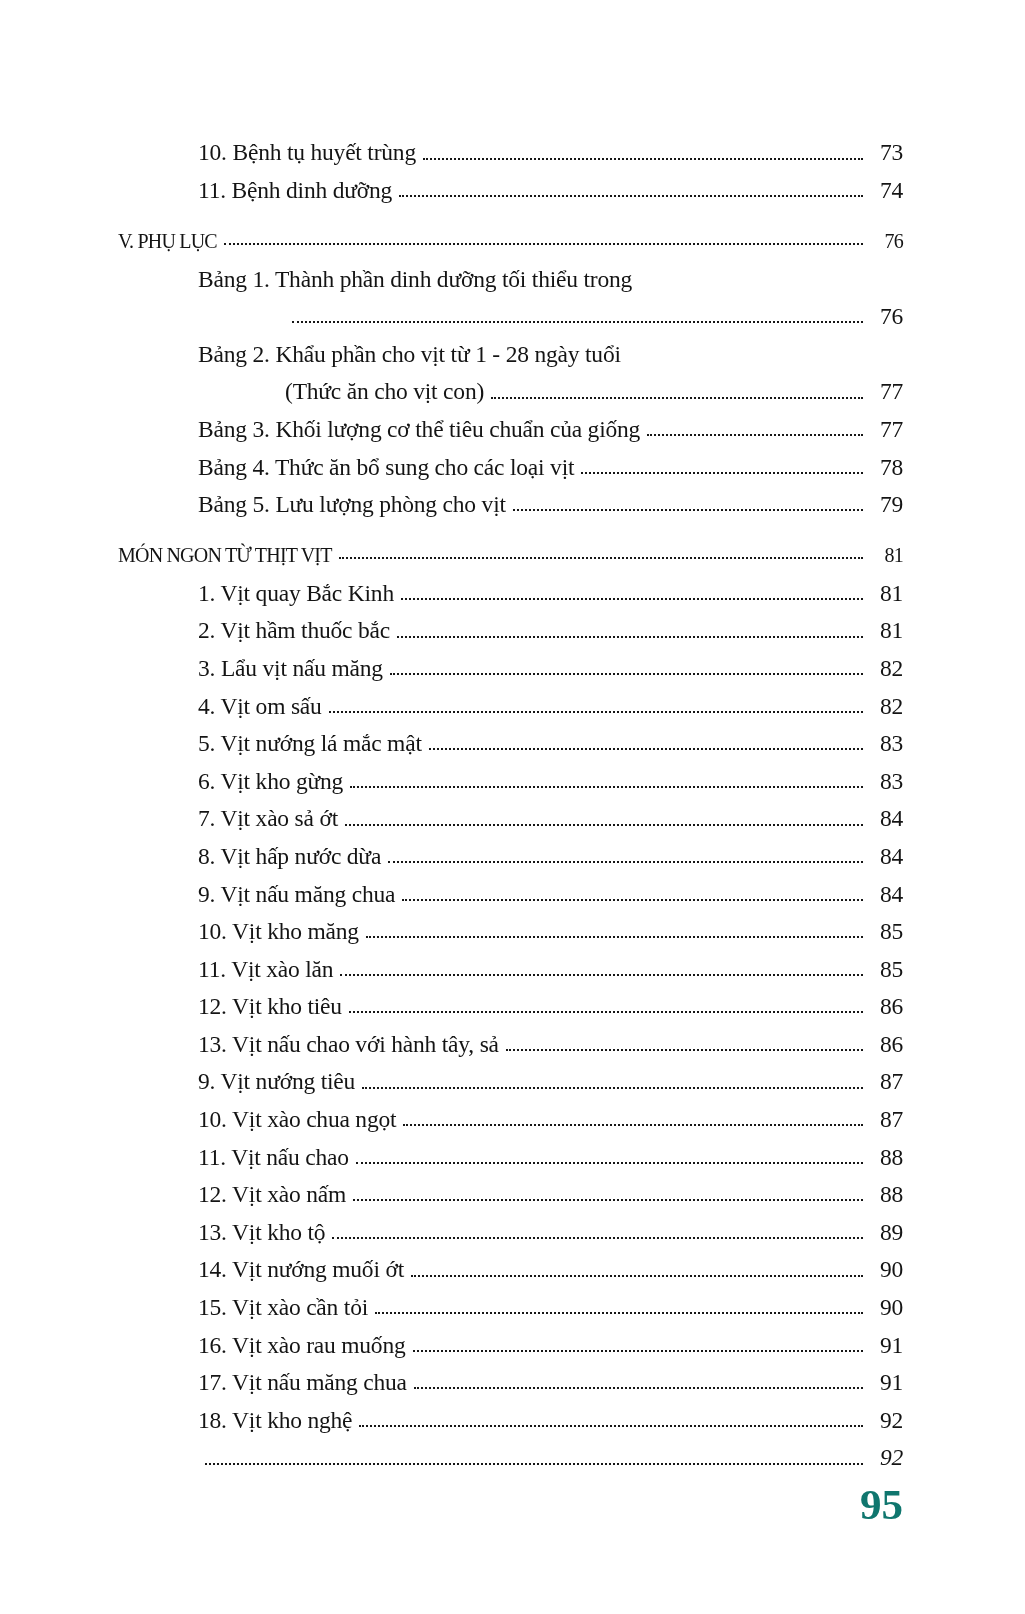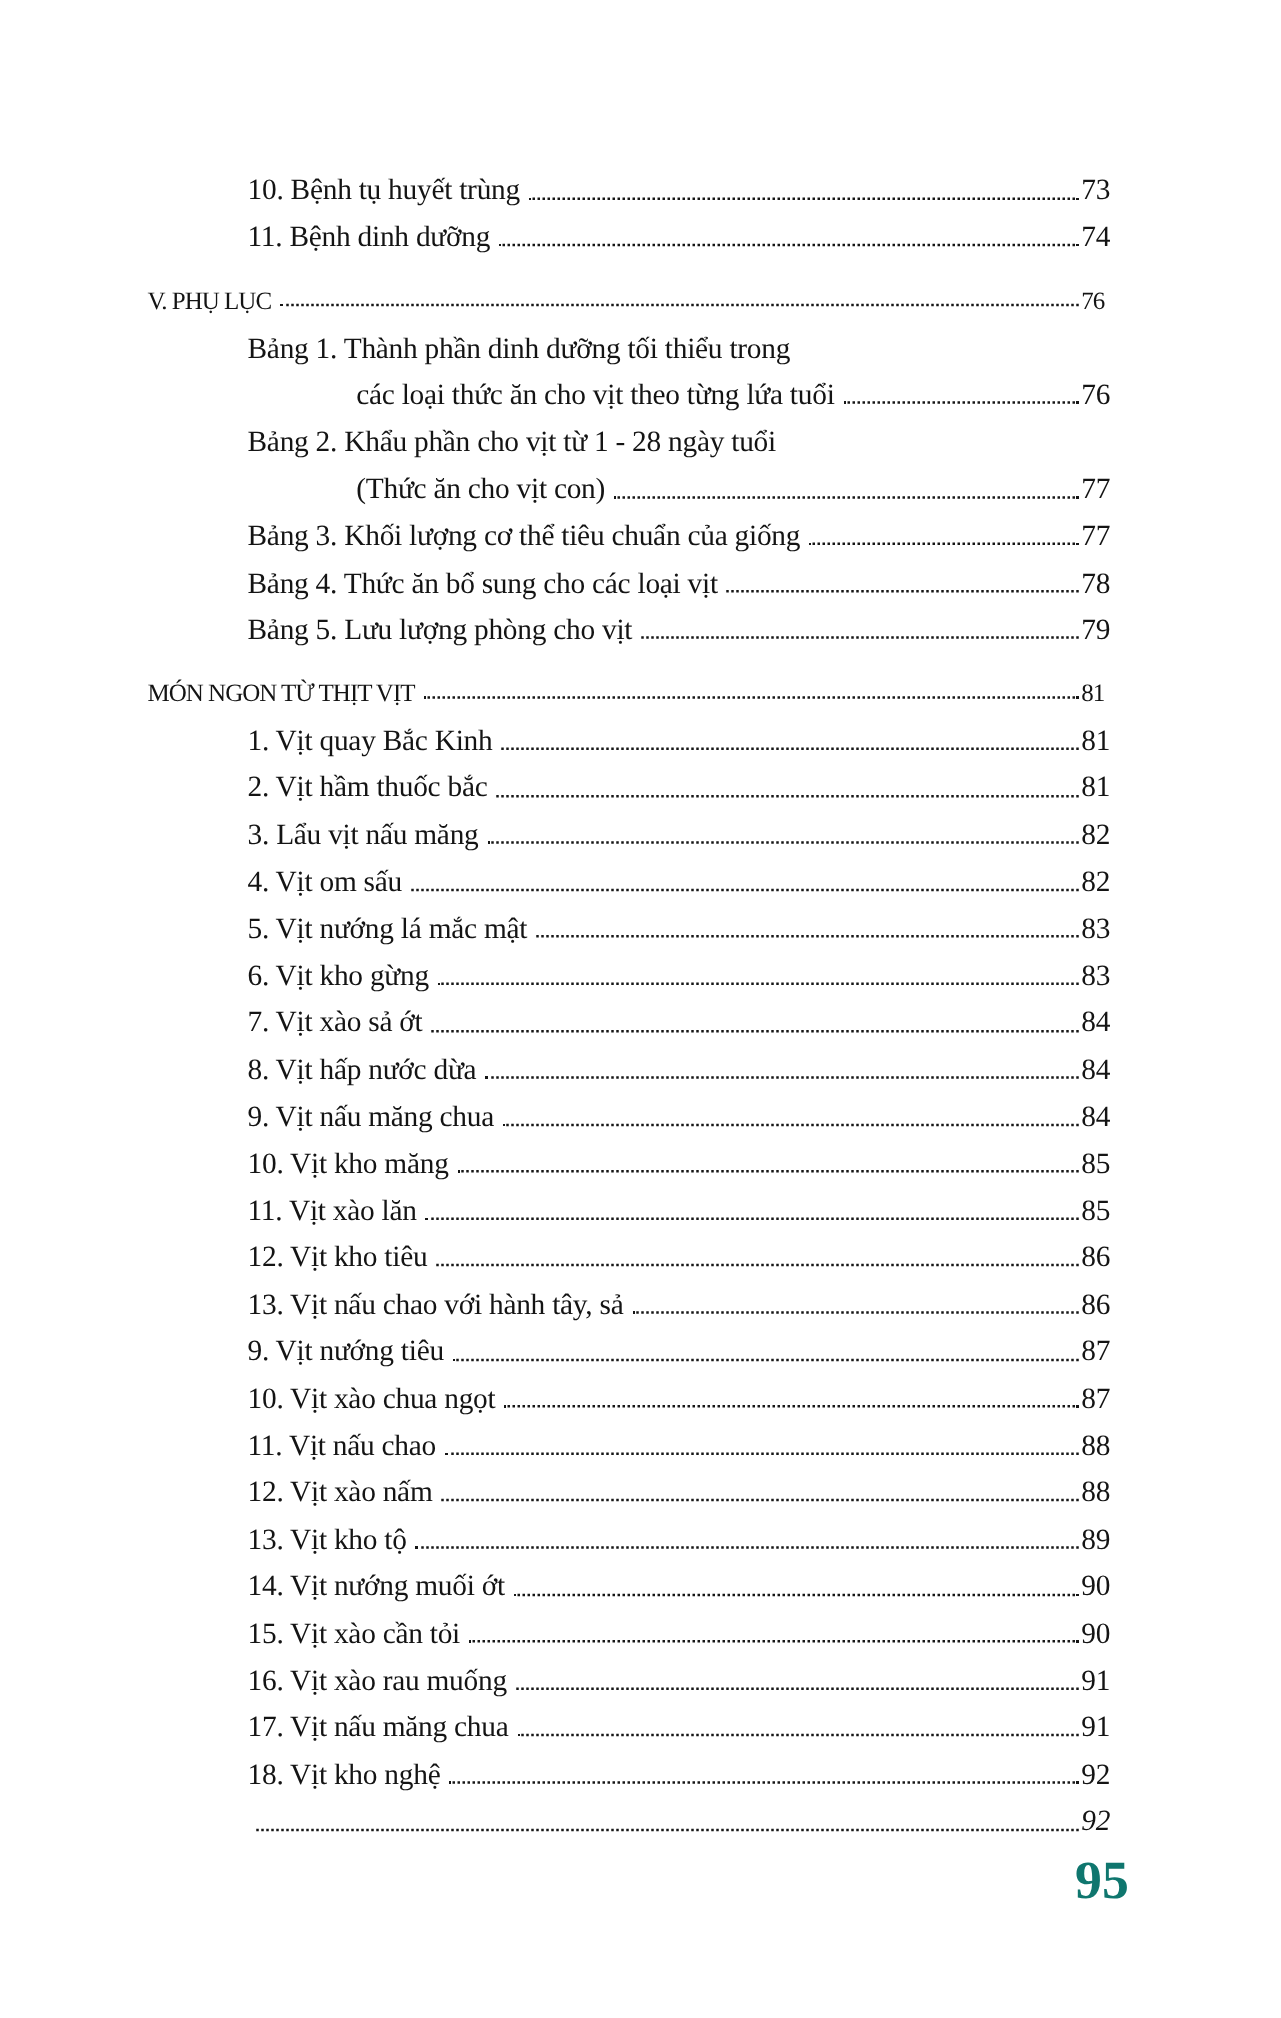--- a/index.html
+++ b/index.html
@@ -46,20 +46,21 @@
   .toc-dots {
     flex: 1 1 auto;
     min-width: 14px;
     border-bottom: 2px dotted #161616;
     margin: 0 2px 7px 7px;
   }
   .section .toc-dots { margin-bottom: 8px; }
   .toc-page {
     line-height: 1.2;
     min-width: 38px;
+    text-align: right;
     white-space: nowrap;
   }
   .toc-row.pg-italic .toc-page { font-style: italic; }
   .footer-page-number {
     position: absolute;
     top: 1458px;
     right: 122px;
     font-size: 43px;
     font-weight: bold;
     color: #0f766e;
@@ -85,21 +86,20 @@
       <div class="toc-row indent-0 section">
       <span class="toc-label">V. PHỤ LỤC</span>
       <span class="toc-dots"></span>
       <span class="toc-page">76</span>
     </div>
       <div class="toc-row indent-1 no-page">
       <span class="toc-label">Bảng 1. Thành phần dinh dưỡng tối thiểu trong</span>
 
     </div>
       <div class="toc-row indent-2">
-      <span class="toc-label">các loại thức ăn cho vịt theo từng lứa tuổi</span>
       <span class="toc-dots"></span>
       <span class="toc-page">76</span>
     </div>
       <div class="toc-row indent-1 no-page">
       <span class="toc-label">Bảng 2. Khẩu phần cho vịt từ 1 - 28 ngày tuổi</span>
 
     </div>
       <div class="toc-row indent-2">
       <span class="toc-label">(Thức ăn cho vịt con)</span>
       <span class="toc-dots"></span>

